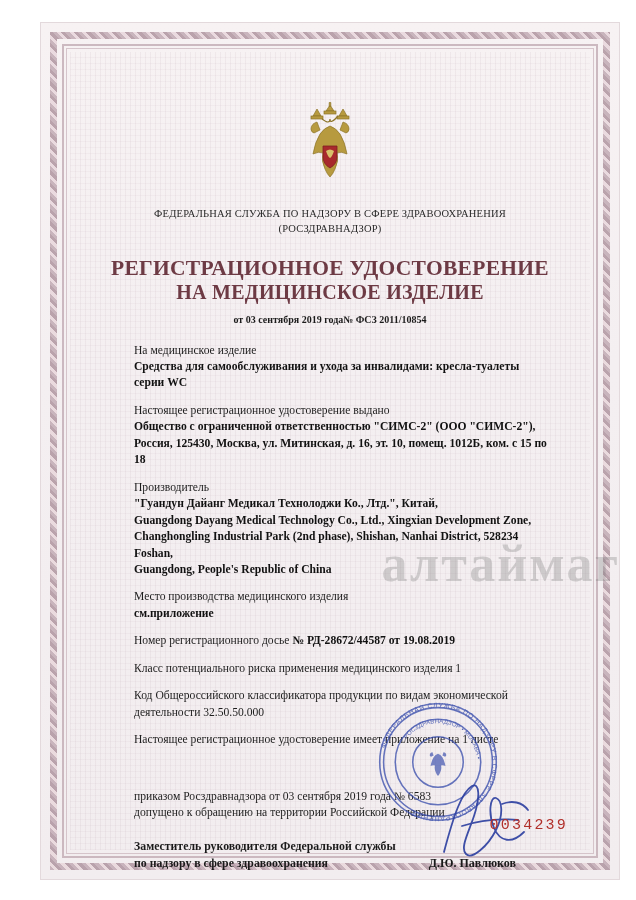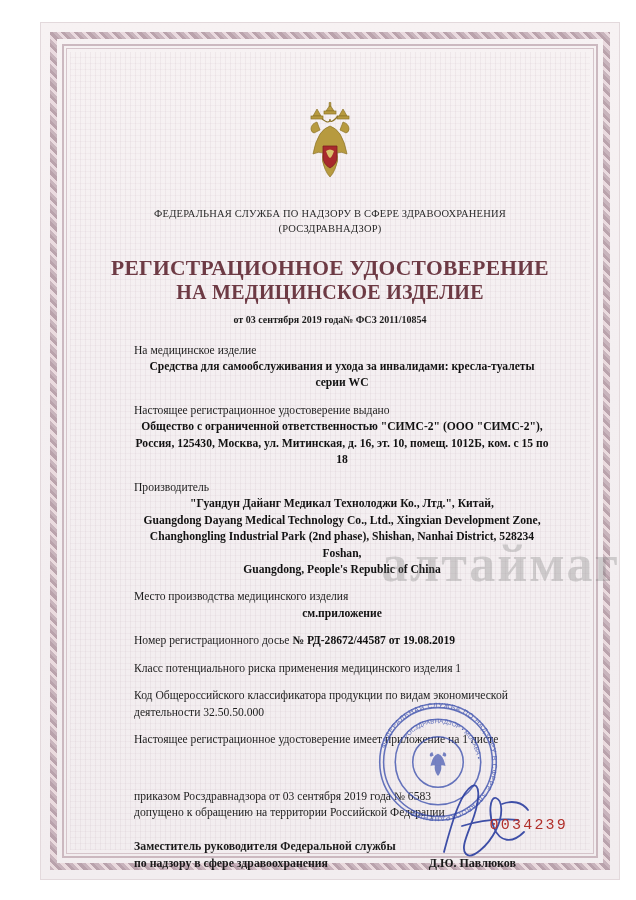--- a/index.html
+++ b/index.html
@@ -133,21 +133,21 @@
 
   .body {
     margin-top: 18px;
     padding-left: 58px;
     padding-right: 34px;
     font-size: 11.6px;
     line-height: 1.42;
   }
   .fld { margin-bottom: 11px; }
   .lbl { font-weight: normal; color: #1d1d1d; }
-  .val { font-weight: bold; color: #111; text-align: center; }
+  .val { font-weight: bold; color: #111; }
   .val-line { display: block; }
 
   .footer {
     margin-top: 40px;
     padding-left: 58px;
     padding-right: 34px;
     font-size: 11.6px;
     line-height: 1.45;
     position: relative;
   }

